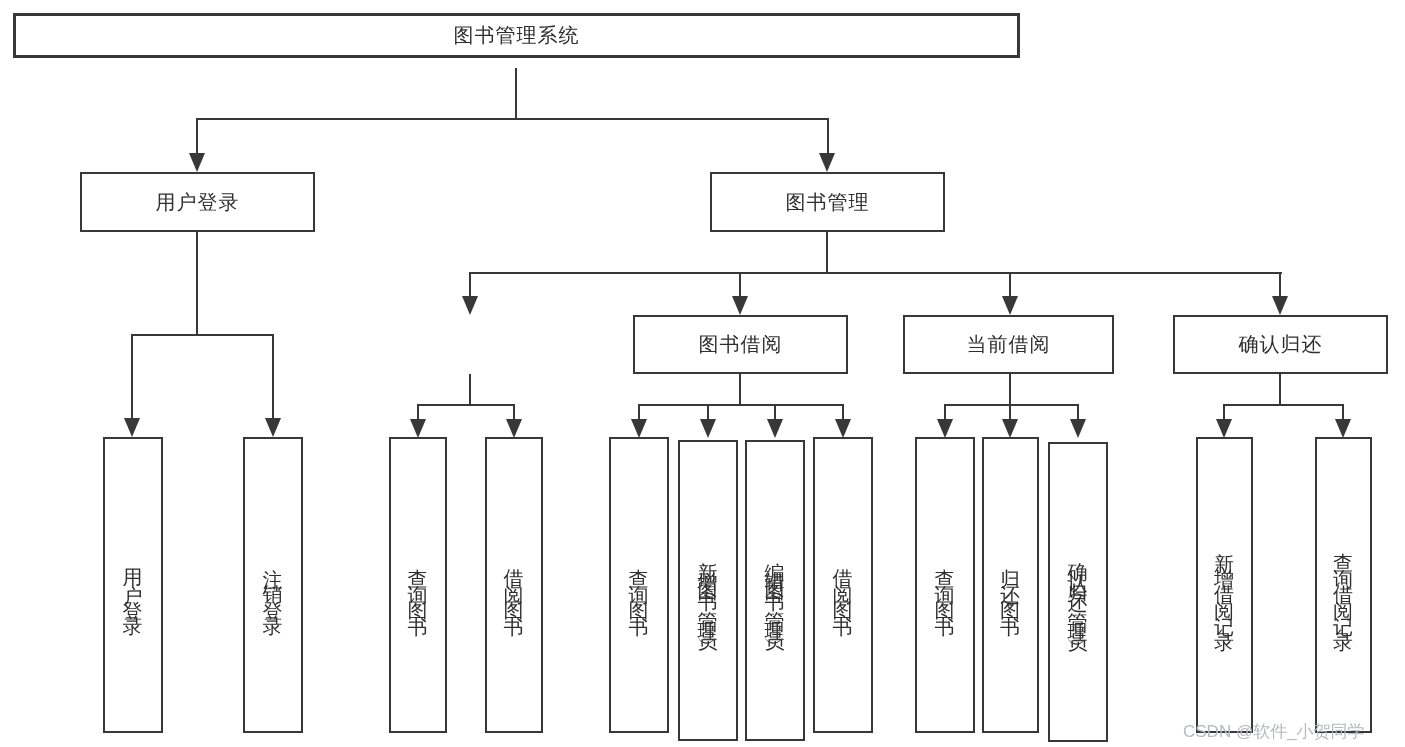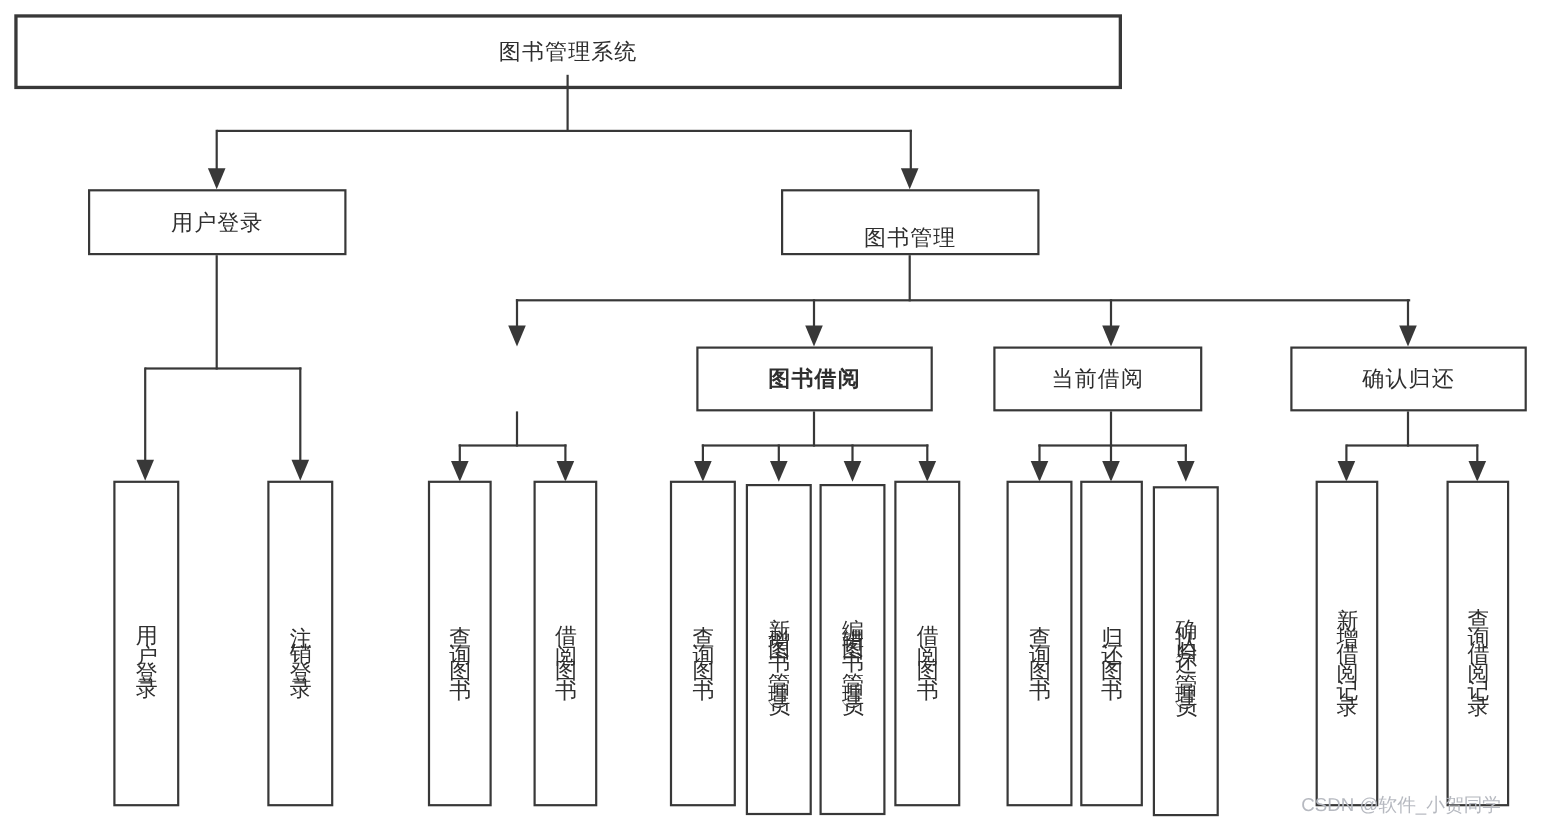--- a/index.html
+++ b/index.html
@@ -29,35 +29,35 @@
   .watermark{
     position:absolute;left:1183px;top:720px;
     font-size:17px;color:#b6b9c0;white-space:nowrap;
   }
 </style>
 </head>
 <body>
 
 <div class="canvas">
 
-  <div class="node hbox root" style="left:13px;top:13px;width:1007px;height:68px;">
+  <div class="node hbox root" style="left:13px;top:13px;width:1007px;height:45px;">
     <span>图书管理系统</span>
   </div>
 
   <div class="vline" style="left:515px;top:68px;height:52px;"></div>
   <div class="hline" style="left:197px;top:118px;width:632px;"></div>
   <div class="vline" style="left:196px;top:118px;height:38px;"></div>
   <div class="vline" style="left:827px;top:118px;height:38px;"></div>
   <div class="arrow" style="left:189px;top:153px;"></div>
   <div class="arrow" style="left:819px;top:153px;"></div>
 
   <div class="node hbox" style="left:80px;top:172px;width:235px;height:60px;">
     <span>用户登录</span>
   </div>
-  <div class="node hbox" style="left:710px;top:172px;width:235px;height:60px;align-items:flex-end;">
+  <div class="node hbox" style="left:710px;top:172px;width:235px;height:60px;">
     <span>图书管理</span>
   </div>
 
   <div class="vline" style="left:196px;top:232px;height:104px;"></div>
   <div class="hline" style="left:132px;top:334px;width:142px;"></div>
   <div class="vline" style="left:131px;top:334px;height:86px;"></div>
   <div class="vline" style="left:272px;top:334px;height:86px;"></div>
   <div class="arrow" style="left:124px;top:418px;"></div>
   <div class="arrow" style="left:265px;top:418px;"></div>
 
@@ -65,24 +65,24 @@
   <div class="hline" style="left:469px;top:272px;width:813px;"></div>
   <div class="vline" style="left:469px;top:272px;height:26px;"></div>
   <div class="vline" style="left:739px;top:272px;height:26px;"></div>
   <div class="vline" style="left:1009px;top:272px;height:26px;"></div>
   <div class="vline" style="left:1279px;top:272px;height:26px;"></div>
   <div class="arrow" style="left:462px;top:296px;"></div>
   <div class="arrow" style="left:732px;top:296px;"></div>
   <div class="arrow" style="left:1002px;top:296px;"></div>
   <div class="arrow" style="left:1272px;top:296px;"></div>
 
-  <div class="node hbox" style="left:633px;top:315px;width:215px;height:59px;font-weight:bold;">
+  <div class="node hbox" style="left:633px;top:315px;width:215px;height:59px;">
     <span>图书借阅</span>
   </div>
-  <div class="node hbox" style="left:903px;top:315px;width:190px;height:59px;">
+  <div class="node hbox" style="left:903px;top:315px;width:211px;height:59px;">
     <span>当前借阅</span>
   </div>
   <div class="node hbox" style="left:1173px;top:315px;width:215px;height:59px;">
     <span>确认归还</span>
   </div>
 
   <div class="vline" style="left:469px;top:374px;height:32px;"></div>
   <div class="hline" style="left:417px;top:404px;width:98px;"></div>
   <div class="vline" style="left:417px;top:404px;height:17px;"></div>
   <div class="vline" style="left:513px;top:404px;height:17px;"></div>

